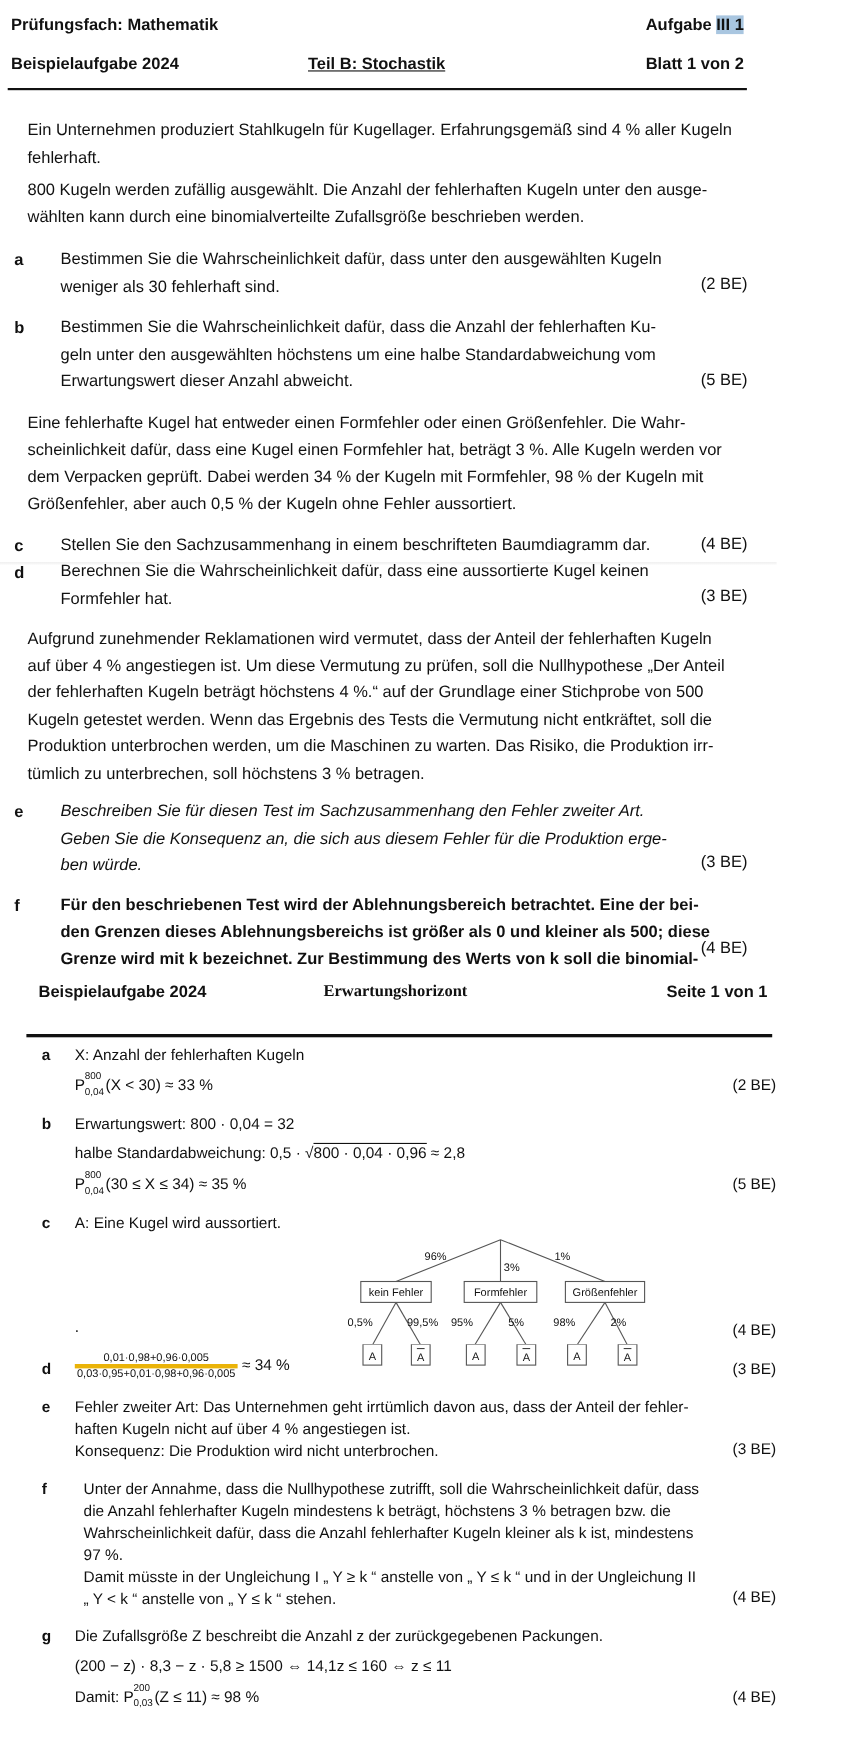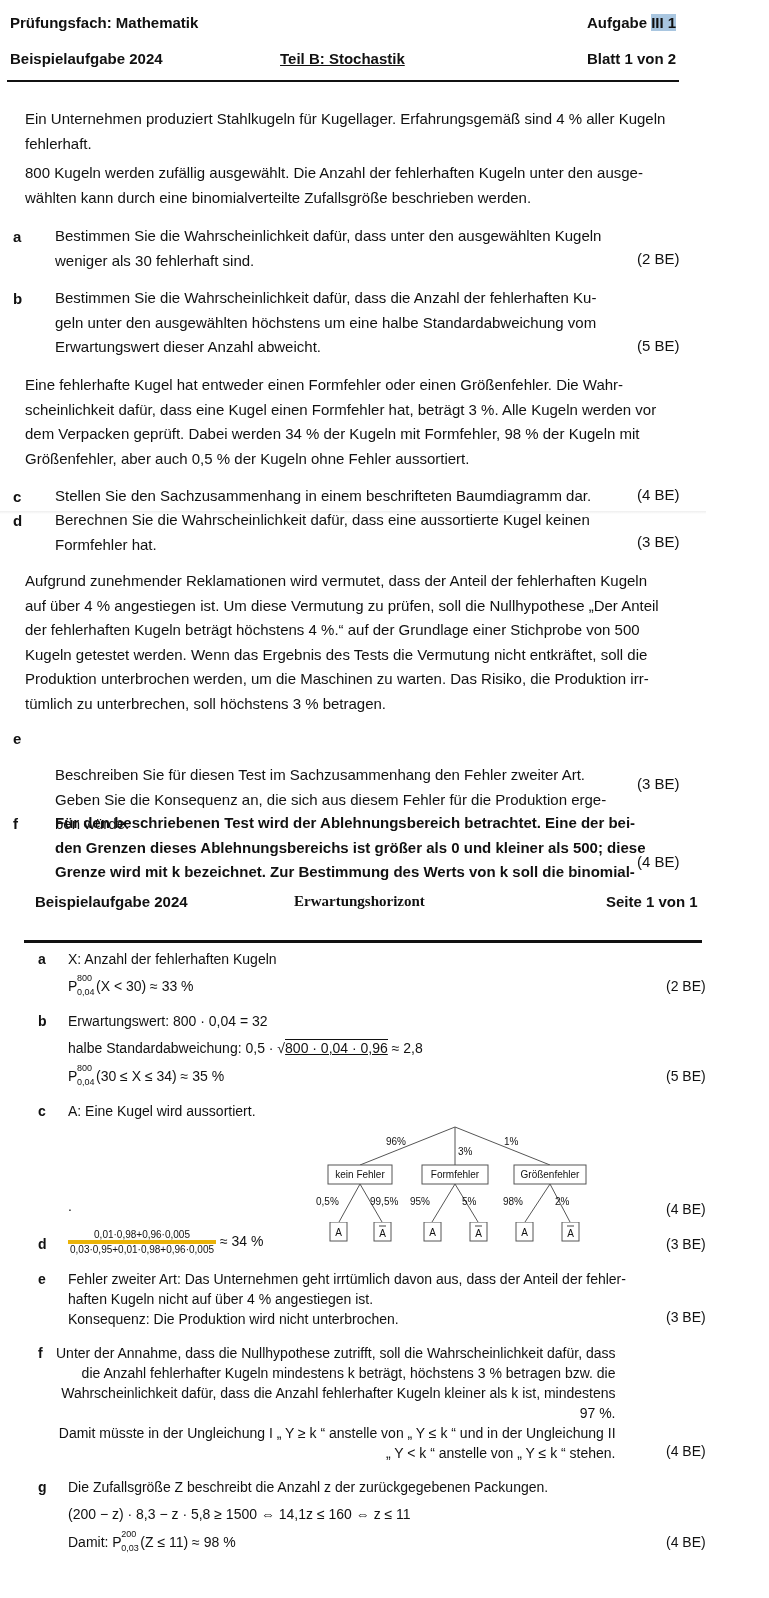--- a/index.html
+++ b/index.html
@@ -12,21 +12,21 @@
   .rule { position:absolute; height:2px; background:#111; }
   .p { position:absolute; font-size:15px; line-height:24.5px; white-space:nowrap;margin-left:12px; }
   .lbl { position:absolute; font-weight:bold; font-size:15px; }
   .be { position:absolute; font-size:15px; right:auto; }
   .s { font-size:14px; line-height:20px; }
   .sl { font-weight:bold; font-size:14px; }
   .m { font-size:14px; white-space:nowrap; position:absolute; }
   .pm { display:inline-block; position:relative; }
   .pm .sup { position:absolute; left:9px; top:-5px; font-size:9px; }
   .pm .sub { position:absolute; left:9px; top:9px; font-size:9px; }
-  .sqrt { border-top:1px solid #111; padding-top:0;text-decoration:underline; }
+  .sqrt { border-top:1px solid #111; padding-top:0; }
   .frac { display:inline-block; vertical-align:middle; text-align:center; font-size:10px; }
   .frac .num { display:block; border-bottom:4px solid #eab308; padding:0 2px; }
   .frac .den { display:block; padding:0 2px; }
   .fade { position:absolute; left:0; width:706px; height:3px; top:511px;
           background:linear-gradient(#eeeeee,#ffffff); }
   svg text { font-family:"Liberation Sans", sans-serif; }
 </style>
 </head>
 <body>
 
@@ -85,21 +85,21 @@
 <div class="p" style="left:13px;top:569px;">
   <div>Aufgrund zunehmender Reklamationen wird vermutet, dass der Anteil der fehlerhaften Kugeln</div>
   <div>auf über 4 % angestiegen ist. Um diese Vermutung zu prüfen, soll die Nullhypothese „Der Anteil</div>
   <div>der fehlerhaften Kugeln beträgt höchstens 4 %.“ auf der Grundlage einer Stichprobe von 500</div>
   <div>Kugeln getestet werden. Wenn das Ergebnis des Tests die Vermutung nicht entkräftet, soll die</div>
   <div>Produktion unterbrochen werden, um die Maschinen zu warten. Das Risiko, die Produktion irr-</div>
   <div>tümlich zu unterbrechen, soll höchstens 3 % betragen.</div>
 </div>
 
 <div class="lbl" style="left:13px;top:730px;">e</div>
-<div class="p" style="left:43px;top:763px;">
+<div class="p" style="left:43px;top:726px;font-style:italic;">
   <div>Beschreiben Sie für diesen Test im Sachzusammenhang den Fehler zweiter Art.</div>
   <div>Geben Sie die Konsequenz an, die sich aus diesem Fehler für die Produktion erge-</div>
   <div>ben würde.</div>
 </div>
 <div class="be" style="left:637px;top:775px;">(3 BE)</div>
 
 <div class="lbl" style="left:13px;top:815px;">f</div>
 <div class="p" style="left:43px;top:811px;font-weight:bold;">
   <div>Für den beschriebenen Test wird der Ablehnungsbereich betrachtet. Eine der bei-</div>
   <div>den Grenzen dieses Ablehnungsbereichs ist größer als 0 und kleiner als 500; diese</div>
@@ -198,21 +198,21 @@
 
 <div class="abs sl" style="left:38px;top:1271px;">e</div>
 <div class="m s" style="left:68px;top:1269px;">
   <div>Fehler zweiter Art: Das Unternehmen geht irrtümlich davon aus, dass der Anteil der fehler-</div>
   <div>haften Kugeln nicht auf über 4 % angestiegen ist.</div>
   <div>Konsequenz: Die Produktion wird nicht unterbrochen.</div>
 </div>
 <div class="m" style="left:666px;top:1309px;">(3 BE)</div>
 
 <div class="abs sl" style="left:38px;top:1345px;">f</div>
-<div class="m s" style="left:56px;top:1343px;text-align:right;">
+<div class="m s" style="left:76px;top:1343px;">
   <div>Unter der Annahme, dass die Nullhypothese zutrifft, soll die Wahrscheinlichkeit dafür, dass</div>
   <div>die Anzahl fehlerhafter Kugeln mindestens k beträgt, höchstens 3 % betragen bzw. die</div>
   <div>Wahrscheinlichkeit dafür, dass die Anzahl fehlerhafter Kugeln kleiner als k ist, mindestens</div>
   <div>97 %.</div>
   <div>Damit müsste in der Ungleichung I „ Y ≥ k “ anstelle von „ Y ≤ k “ und in der Ungleichung II</div>
   <div>„ Y &lt; k “ anstelle von „ Y ≤ k “ stehen.</div>
 </div>
 <div class="m" style="left:666px;top:1443px;">(4 BE)</div>
 
 <div class="abs sl" style="left:38px;top:1479px;">g</div>

